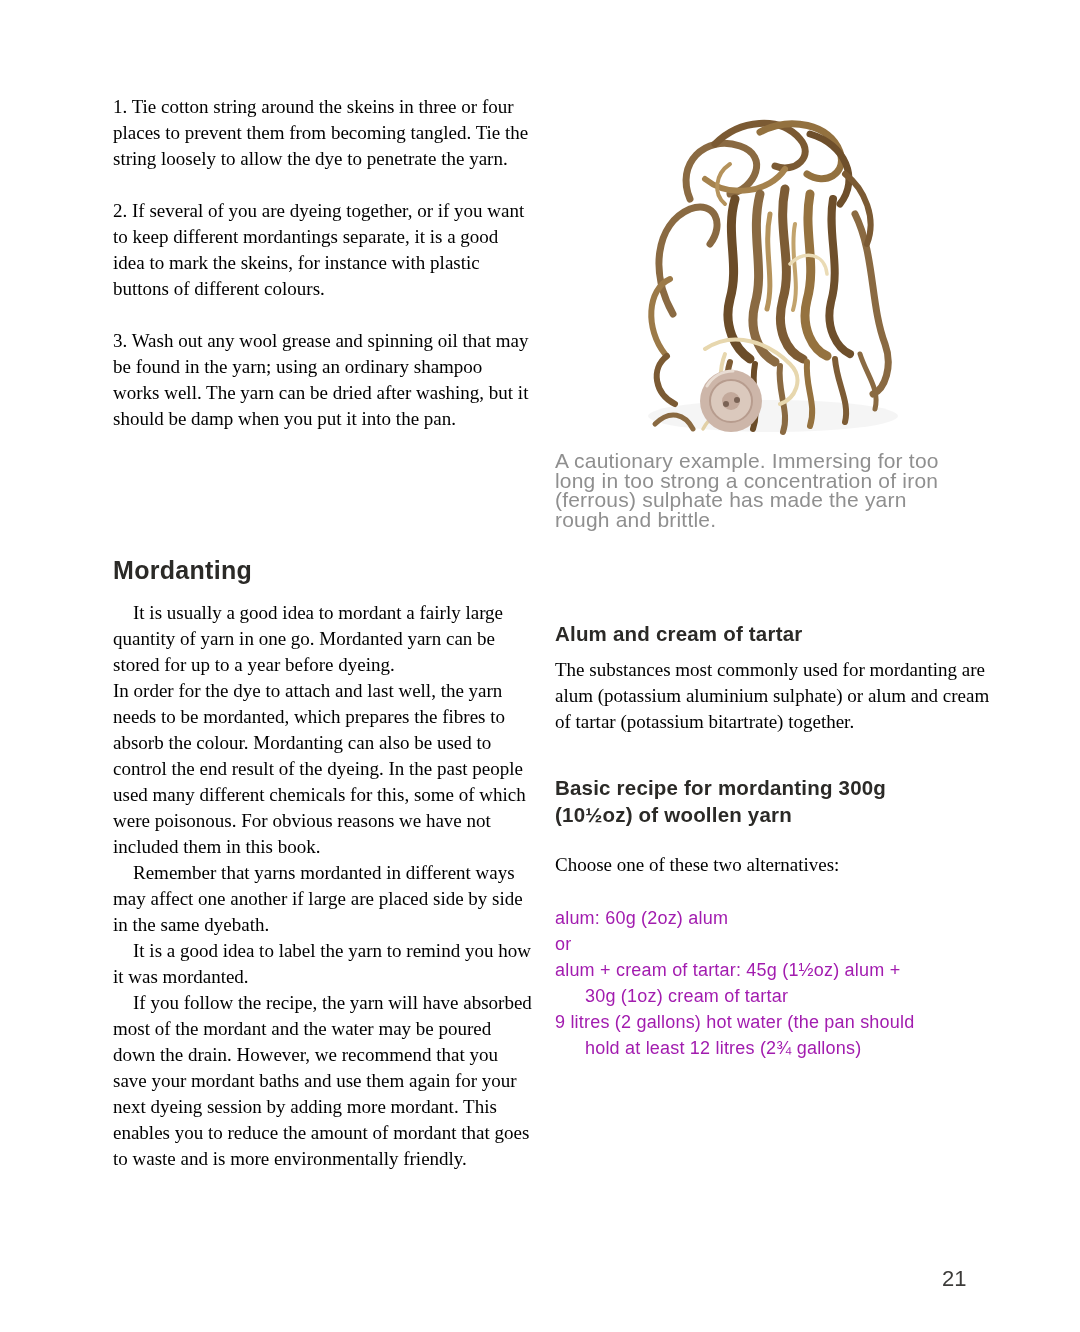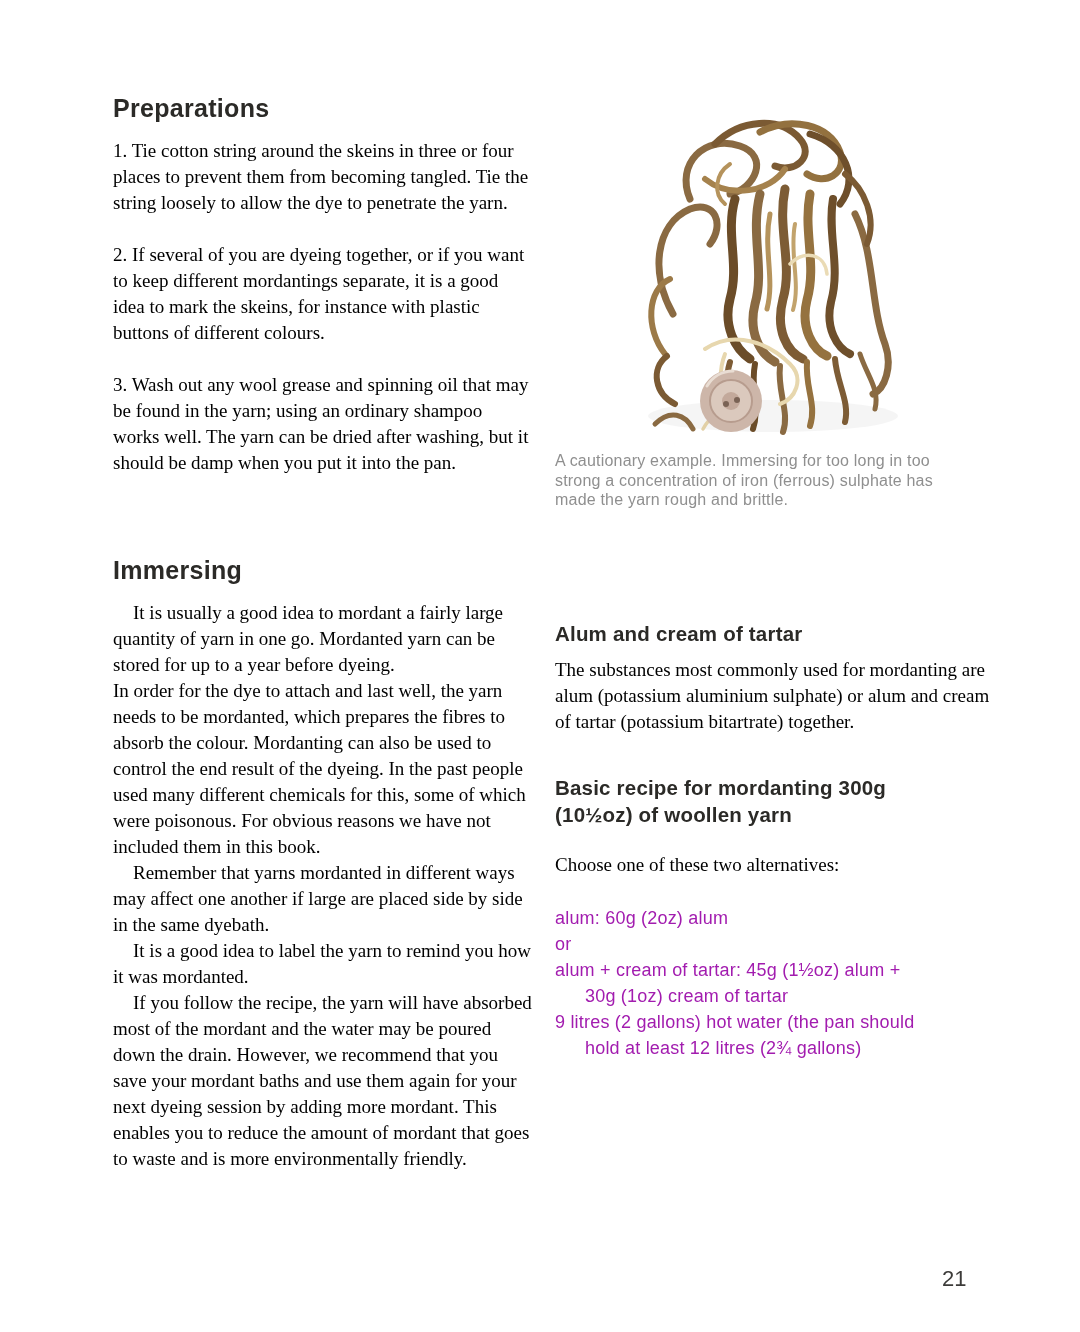--- a/index.html
+++ b/index.html
@@ -33,21 +33,21 @@
   
   .prep-section   { position:absolute; left:113px; top:94px;  width:416px; }
   .mordant-section{ position:absolute; left:113px; top:556px; width:420px; }
   .prep-section .section-title,
   .mordant-section .section-title { margin-bottom:15px; }
 
   .figure-block { position:absolute; left:555px; top:104px; width:452px; }
   .photo-frame  { width:452px; height:340px; }
   .photo-caption {
     margin-top:7px; width:388px;
-    font-size:16px; line-height:19.5px; color:#8f8f8f; letter-spacing:.2px;
+    font-size:21px; line-height:19.5px; color:#8f8f8f; letter-spacing:.2px;
   }
 
   .alum-section { position:absolute; left:555px; top:620px; width:452px; }
   .alum-section .sub-title { margin-bottom:10px; }
   .recipe-title { margin-top:39px; width:385px; margin-bottom:0; }
   .recipe-intro { margin-top:24px; }
   .recipe-list  {
     margin-top:27px;
     font-size:18px; line-height:26px; color:#a21caf; letter-spacing:.2px;
   }
@@ -57,28 +57,27 @@
     position:absolute; left:942px; top:1266px;
     font-size:22px; color:#3c3b39; font-weight:400;
   }
 </style>
 </head>
 <body>
 
 <div class="page">
 
   <section class="prep-section">
-    <h1 class="section-title">Preparations</h1>
     <p class="serif spaced">1. Tie cotton string around the skeins in three or four places to prevent them from becoming tangled. Tie the string loosely to allow the dye to penetrate the yarn.</p>
     <p class="serif spaced">2. If several of you are dyeing together, or if you want to keep different mordantings separate, it is a good idea to mark the skeins, for instance with plastic buttons of different colours.</p>
     <p class="serif">3. Wash out any wool grease and spinning oil that may be found in the yarn; using an ordinary shampoo works well. The yarn can be dried after washing, but it should be damp when you put it into the pan.</p>
   </section>
 
   <section class="mordant-section">
-    <h1 class="section-title">Immersing</h1>
+    <h1 class="section-title">Mordanting</h1>
     <p class="serif indent">It is usually a good idea to mordant a fairly large quantity of yarn in one go. Mordanted yarn can be stored for up to a year before dyeing.</p>
     <p class="serif">In order for the dye to attach and last well, the yarn needs to be mordanted, which prepares the fibres to absorb the colour. Mordanting can also be used to control the end result of the dyeing. In the past people used many different chemicals for this, some of which were poisonous. For obvious reasons we have not included them in this book.</p>
     <p class="serif indent">Remember that yarns mordanted in different ways may affect one another if large are placed side by side in the same dyebath.</p>
     <p class="serif indent">It is a good idea to label the yarn to remind you how it was mordanted.</p>
     <p class="serif indent">If you follow the recipe, the yarn will have absorbed most of the mordant and the water may be poured down the drain. However, we recommend that you save your mordant baths and use them again for your next dyeing session by adding more mordant. This enables you to reduce the amount of mordant that goes to waste and is more environmentally friendly.</p>
   </section>
 
   <figure class="figure-block">
     <div class="photo-frame">
       <svg width="452" height="340" viewBox="0 0 452 340" fill="none" xmlns="http://www.w3.org/2000/svg">

